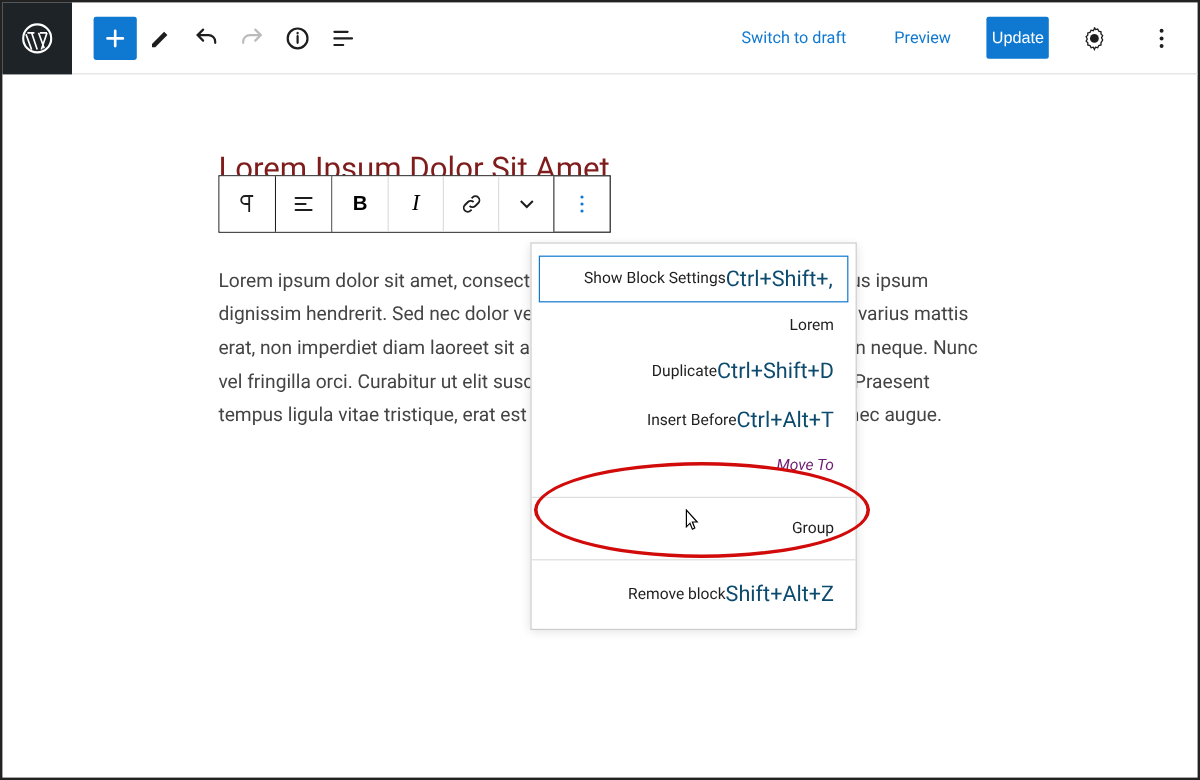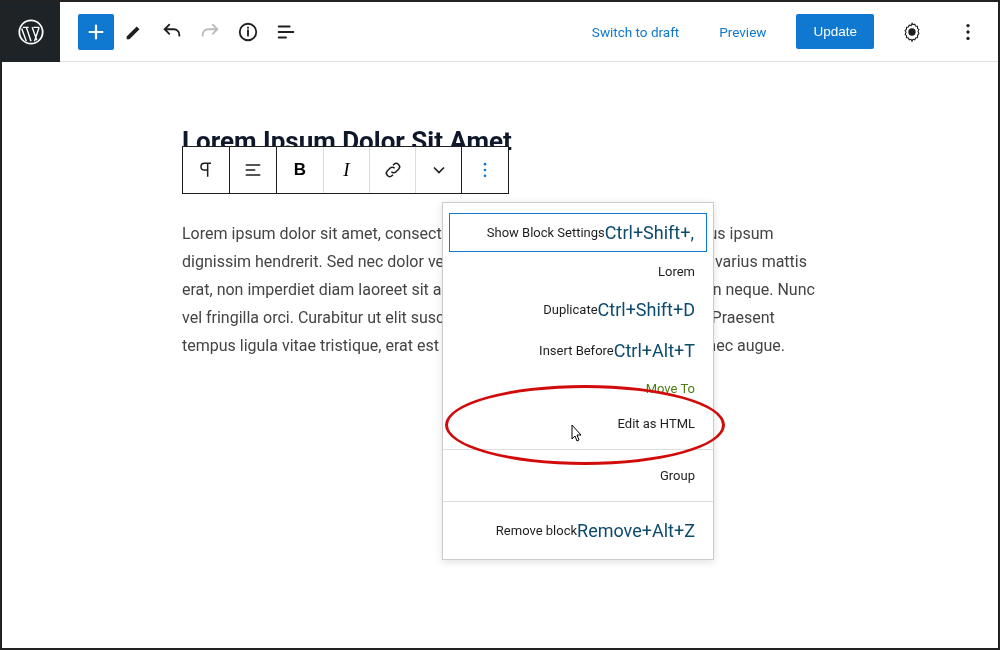--- a/index.html
+++ b/index.html
@@ -73,21 +73,21 @@
   .text-link {
     color: #0f78d0;
     font-size: 13.5px;
     padding: 8px 10px;
     cursor: pointer;
   }
   .update-btn {
     background: #0f78d0;
     color: #fff;
     font-size: 13.5px;
-    padding: 10px 17px;
+    padding: 10px 4px;
     border: none;
     border-radius: 2px;
     cursor: pointer;
   }
   .icon-right {
     width: 36px;
     height: 36px;
     display: flex;
     align-items: center;
     justify-content: center;
@@ -96,22 +96,22 @@
   }
   .icon-right svg { width: 22px; height: 22px; }
 
   
   .editor {
     padding: 64px 180px 0 180px;
     position: relative;
   }
   .post-title {
     font-size: 26px;
-    font-weight: 700;
-    color: #0f172a;
+    font-weight: 400;
+    color: #7f1d1d;
     margin-bottom: 8px;
   }
 
   
   .block-toolbar {
     display: inline-flex;
     border: 1px solid #1e1e1e;
     background: #fff;
     position: absolute;
     top: 144px;
@@ -165,21 +165,21 @@
     padding: 10px 18px;
     font-size: 13px;
     color: #1e1e1e;
     cursor: pointer;
   }
   .menu-item.focused {
     border: 1.5px solid #0f78d0;
     margin: 2px 6px;
     padding: 8px 12px;
   }
-  .menu-item.highlight { color: #4d7c0f; }
+  .menu-item.highlight { color: #701a75; font-style: italic; }
   .shortcut { color: #0c4a6e; font-size: 18px; }
 
   
   .anno-ellipse {
     position: absolute;
     top: 383px;
     left: 443px;
     width: 280px;
     height: 80px;
     border: 3px solid #d10a0a;
@@ -319,33 +319,30 @@
         <span>Duplicate</span>
         <span class="shortcut">Ctrl+Shift+D</span>
       </div>
       <div class="menu-item">
         <span>Insert Before</span>
         <span class="shortcut">Ctrl+Alt+T</span>
       </div>
       <div class="menu-item highlight">
         <span>Move To</span>
       </div>
-      <div class="menu-item">
-        <span>Edit as HTML</span>
-      </div>
     </div>
     <div class="menu-section">
       <div class="menu-item">
         <span>Group</span>
       </div>
     </div>
     <div class="menu-section">
       <div class="menu-item">
         <span>Remove block</span>
-        <span class="shortcut">Remove+Alt+Z</span>
+        <span class="shortcut">Shift+Alt+Z</span>
       </div>
     </div>
   </div>
 
 <div class="anno-ellipse"></div>
 <div class="cursor">
   <svg width="20" height="24" viewBox="0 0 20 24">
       <path d="M7 1v14l3-3 2 5 2-1-2-5h4L7 1z" fill="#fff" stroke="#000" stroke-width="1"></path>
     </svg>
 </div>

